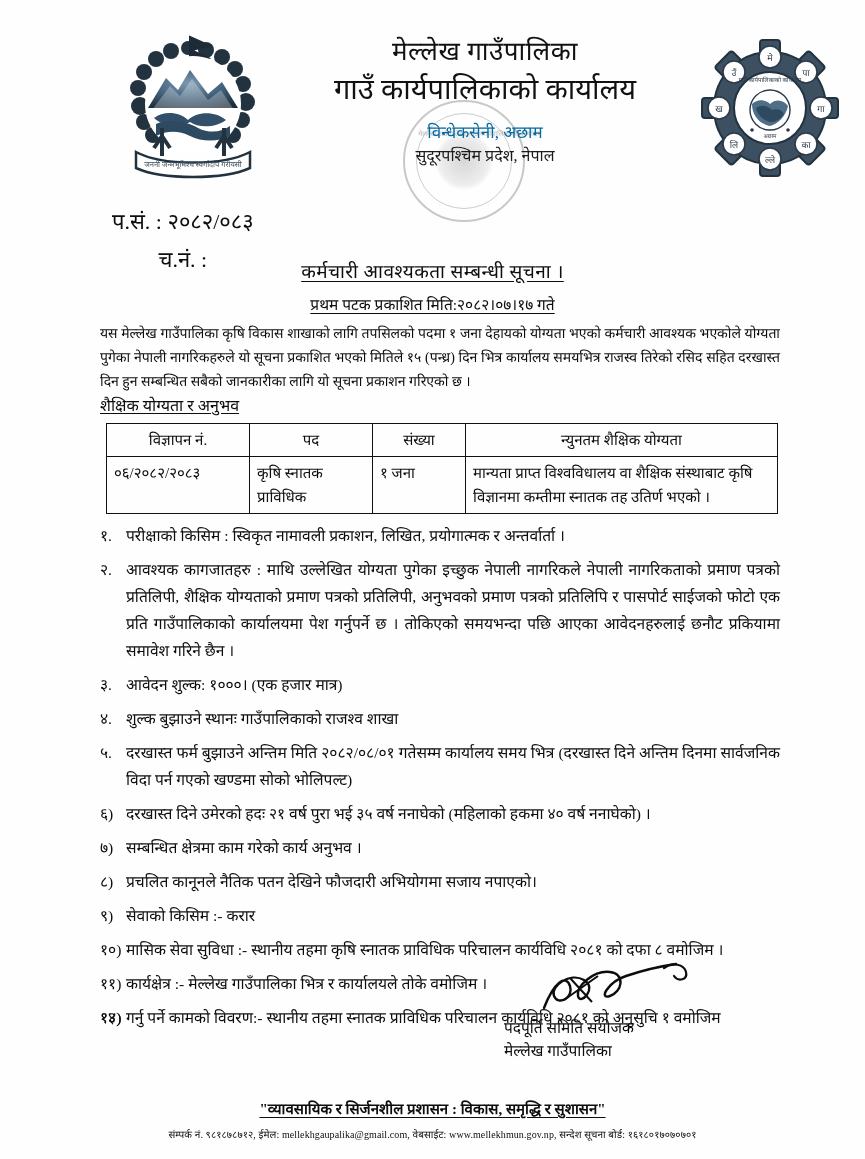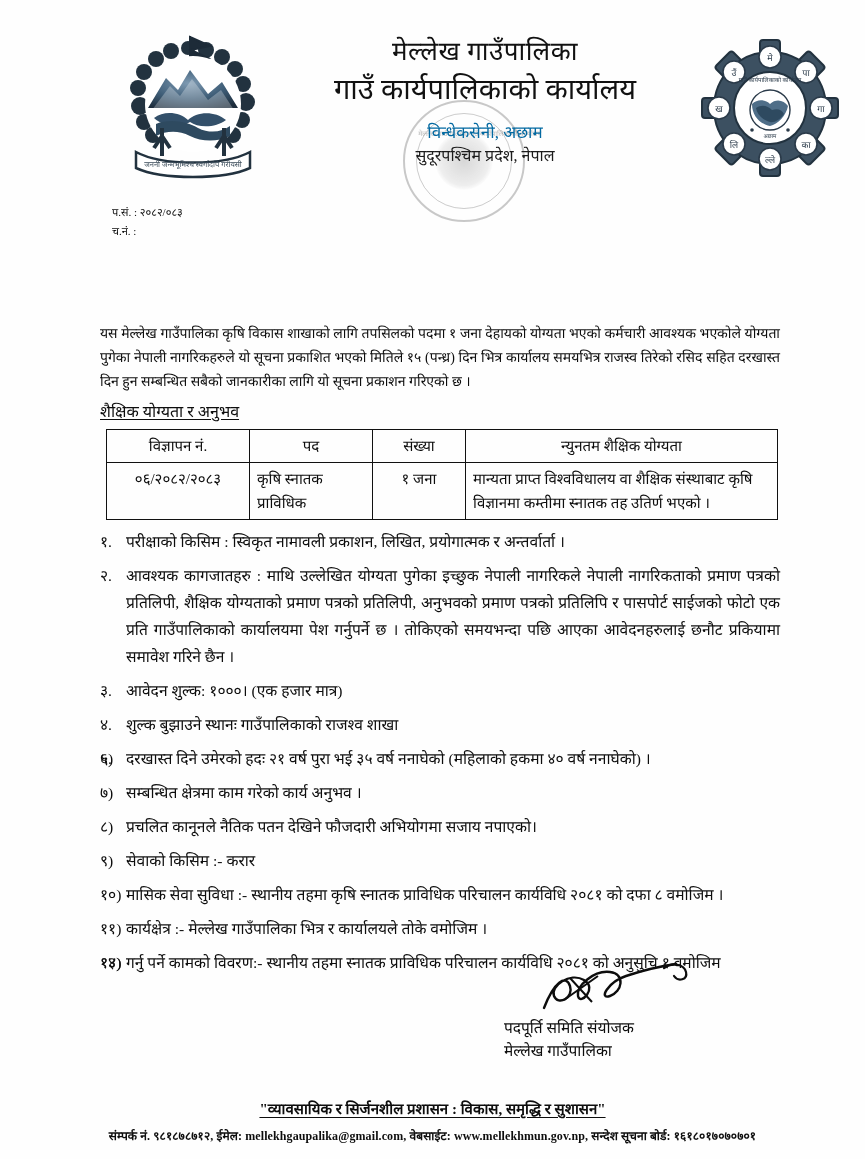--- a/index.html
+++ b/index.html
@@ -107,22 +107,23 @@
     top: 50%;
     transform-origin: 0 0;
     white-space: nowrap;
   }
 
   
   .refs {
     position: absolute;
     left: 112px;
     top: 203px;
-    font-size: 11px;
+    font-size: 22px;
     line-height: 1.72;
+    text-align: center;
   }
   .refs div { white-space: nowrap; }
 
   
   .title-block {
     position: absolute;
     left: 0;
     top: 258px;
     width: 865px;
     text-align: center;
@@ -148,21 +149,20 @@
     width: 680px;
   }
   p.intro {
     margin: 0;
     font-size: 14px;
     line-height: 1.72;
     text-align: justify;
     text-justify: inter-word;
   }
   .section-head {
-    margin-top: 6px;
     font-size: 16px;
     text-decoration: underline;
     text-underline-offset: 2px;
     display: inline-block;
   }
 
   
   table.info {
     border-collapse: collapse;
     margin-top: 7px;
@@ -174,21 +174,21 @@
   table.info td {
     border: 1.3px solid #111;
     padding: 4px 7px;
     vertical-align: top;
     line-height: 1.6;
   }
   table.info th {
     text-align: center;
     font-weight: normal;
   }
-  table.info td.c { text-align: center; }
+  table.info td.c { }
   .col-adv { width: 128px; }
   .col-post { width: 108px; }
   .col-num  { width: 78px;  }
 
   
   ul.clauses {
     list-style: none;
     margin: 9px 0 0 0;
     padding: 0;
     font-size: 15.6px;
@@ -234,22 +234,22 @@
     text-align: center;
   }
   .slogan {
     font-size: 15px;
     text-decoration: underline;
     text-underline-offset: 3px;
     font-weight: 600;
   }
   .contact {
     margin-top: 9px;
-    font-size: 12px;
-    font-weight: 700;
+    font-size: 10px;
+    font-weight: 400;
     letter-spacing: .1px;
   }
 </style>
 </head>
 <body>
 
 <div id="page">
 
   <div class="header">
 
@@ -360,20 +360,24 @@
       <div class="org-line3">विन्धेकसेनी, अछाम</div>
       <div class="org-line4">सुदूरपश्चिम प्रदेश, नेपाल</div>
     </div>
   </div>
 
   <div class="refs">
     <div>प.सं. : २०८२/०८३</div>
     <div>च.नं. :</div>
   </div>
 
+  <div class="title-block">
+    <div class="doc-title">कर्मचारी आवश्यकता सम्बन्धी सूचना ।</div>
+    <div class="doc-subtitle">प्रथम पटक प्रकाशित मिति:२०८२।०७।१७ गते</div>
+  </div>
 
   <div class="body-wrap">
 
     <p class="intro">यस मेल्लेख गाउँपालिका कृषि विकास शाखाको लागि तपसिलको पदमा १ जना देहायको योग्यता भएको कर्मचारी आवश्यक भएकोले योग्यता पुगेका नेपाली नागरिकहरुले यो सूचना प्रकाशित भएको मितिले १५ (पन्ध्र) दिन भित्र कार्यालय समयभित्र राजस्व तिरेको रसिद सहित दरखास्त दिन हुन सम्बन्धित सबैको जानकारीका लागि यो सूचना प्रकाशन गरिएको छ ।</p>
 
     <div class="section-head">शैक्षिक योग्यता र अनुभव</div>
 
     <table class="info">
       <thead>
         <tr>
@@ -391,21 +395,21 @@
           <td>मान्यता प्राप्त विश्वविधालय वा शैक्षिक संस्थाबाट कृषि विज्ञानमा कम्तीमा स्नातक तह उतिर्ण भएको ।</td>
         </tr>
       </tbody>
     </table>
 
     <ul class="clauses">
       <li><span class="marker">१.</span><span>परीक्षाको किसिम : स्विकृत नामावली प्रकाशन, लिखित, प्रयोगात्मक र अन्तर्वार्ता ।</span></li>
       <li class="justify"><span class="marker">२.</span><span>आवश्यक कागजातहरु : माथि उल्लेखित योग्यता पुगेका इच्छुक नेपाली नागरिकले नेपाली नागरिकताको प्रमाण पत्रको प्रतिलिपी, शैक्षिक योग्यताको प्रमाण पत्रको प्रतिलिपी, अनुभवको प्रमाण पत्रको प्रतिलिपि र पासपोर्ट साईजको फोटो एक प्रति गाउँपालिकाको कार्यालयमा पेश गर्नुपर्ने छ । तोकिएको समयभन्दा पछि आएका आवेदनहरुलाई छनौट प्रकियामा समावेश गरिने छैन ।</span></li>
       <li><span class="marker">३.</span><span>आवेदन शुल्क: १०००। (एक हजार मात्र)</span></li>
       <li><span class="marker">४.</span><span>शुल्क बुझाउने स्थानः गाउँपालिकाको राजश्व शाखा</span></li>
-      <li class="justify"><span class="marker">५.</span></li>
+      <li class="justify"><span class="marker">५.</span><span>दरखास्त फर्म बुझाउने अन्तिम मिति २०८२/०८/०१ गतेसम्म कार्यालय समय भित्र (दरखास्त दिने अन्तिम दिनमा सार्वजनिक विदा पर्न गएको खण्डमा सोको भोलिपल्ट)</span></li>
       <li><span class="marker">६)</span><span>दरखास्त दिने उमेरको हदः २१ वर्ष पुरा भई ३५ वर्ष ननाघेको (महिलाको हकमा ४० वर्ष ननाघेको) ।</span></li>
       <li><span class="marker">७)</span><span>सम्बन्धित क्षेत्रमा काम गरेको कार्य अनुभव ।</span></li>
       <li><span class="marker">८)</span><span>प्रचलित कानूनले नैतिक पतन देखिने फौजदारी अभियोगमा सजाय नपाएको।</span></li>
       <li><span class="marker">९)</span><span>सेवाको किसिम :- करार</span></li>
       <li><span class="marker">१०)</span><span>मासिक सेवा सुविधा :- स्थानीय तहमा कृषि स्नातक प्राविधिक परिचालन कार्यविधि २०८१ को दफा ८ वमोजिम ।</span></li>
       <li><span class="marker">११)</span><span>कार्यक्षेत्र :- मेल्लेख गाउँपालिका भित्र र कार्यालयले तोके वमोजिम ।</span></li>
       <li><span class="marker">१३)</span></li>
       <li><span class="marker">१४)</span><span>गर्नु पर्ने कामको विवरण:- स्थानीय तहमा स्नातक प्राविधिक परिचालन कार्यविधि २०८१ को अनुसुचि १ वमोजिम</span></li>
     </ul>
   </div>

